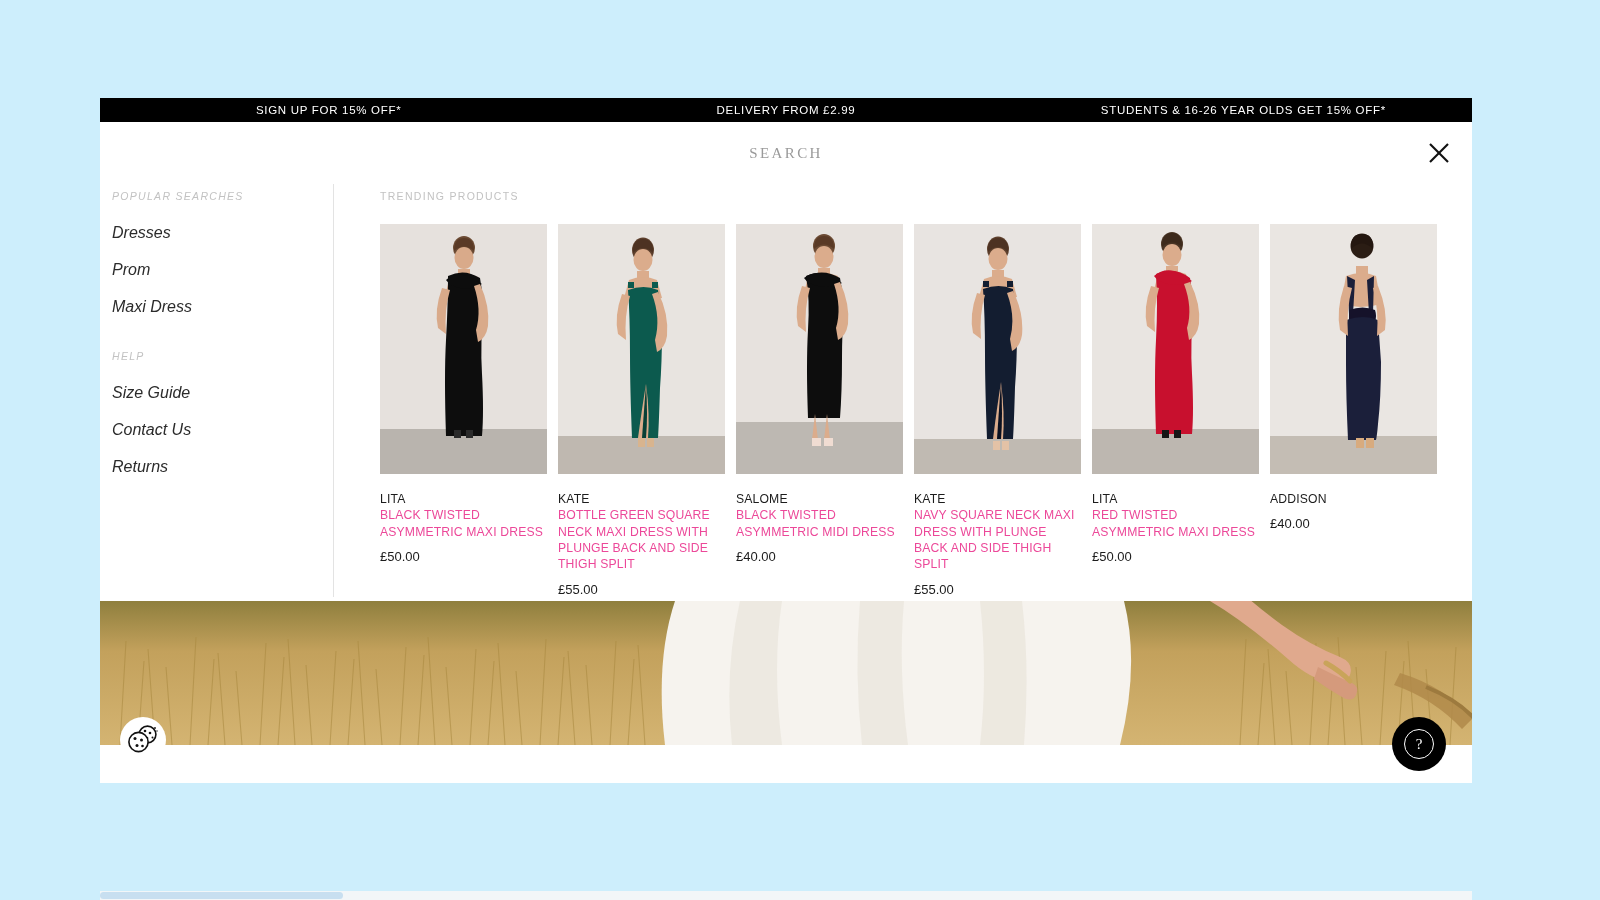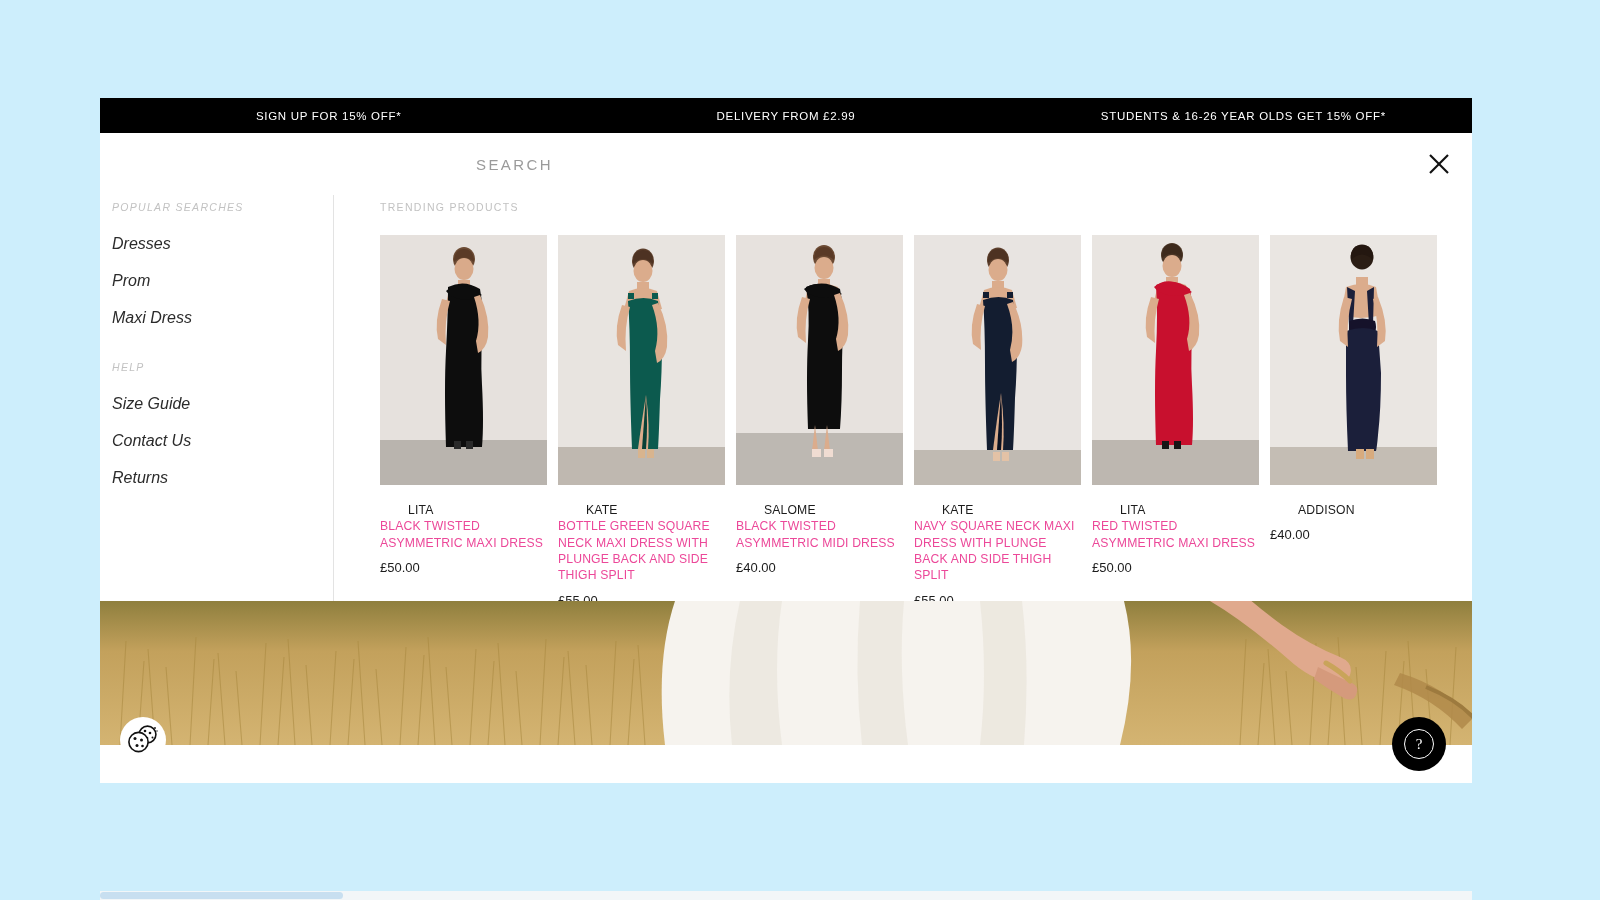--- a/index.html
+++ b/index.html
@@ -13,21 +13,21 @@
   #viewport {
     position: absolute;
     left: 100px; top: 98px;
     width: 1372px; height: 685px;
     background: #ffffff;
     overflow: hidden;
   }
 
   
   #promo-bar {
-    height: 35px;
+    height: 24px;
     background: #000000;
     display: flex;
     align-items: center;
   }
   .promo-item {
     flex: 1 1 0;
     text-align: center;
     color: #ffffff;
     font-size: 11.5px;
     letter-spacing: 0.7px;
@@ -46,25 +46,25 @@
     height: 62px;
     display: flex;
     align-items: center;
     justify-content: center;
     position: relative;
   }
   #search-input {
     border: none;
     outline: none;
     background: transparent;
-    font-family: Liberation Sans, sans-serif;
+    font-family: Liberation Serif, serif;
     font-size: 15px;
     letter-spacing: 2.4px;
     color: #333;
-    text-align: left;
+    text-align: center;
     width: 620px;
     font-weight: 300;
   }
   #search-input::placeholder { color: #9a9a9a; letter-spacing: 2.4px; }
 
   #close-button {
     position: absolute;
     right: 16px; top: 50%;
     transform: translateY(-50%);
     width: 34px; height: 34px;
@@ -131,21 +131,20 @@
   }
   .product-image svg { display: block; width: 100%; height: 100%; }
   .product-name {
     margin-top: 17px;
     font-size: 12.2px;
     color: #1c1c1c;
     letter-spacing: 0.15px;
     line-height: 1.34;
     text-transform: uppercase;
     font-weight: 400;
-    margin-left: 28px;
   }
   .product-title {
     font-size: 12.2px;
     color: #ec4899;
     letter-spacing: 0.15px;
     line-height: 1.34;
     text-transform: uppercase;
     font-weight: 400;
   }
   .product-price {

